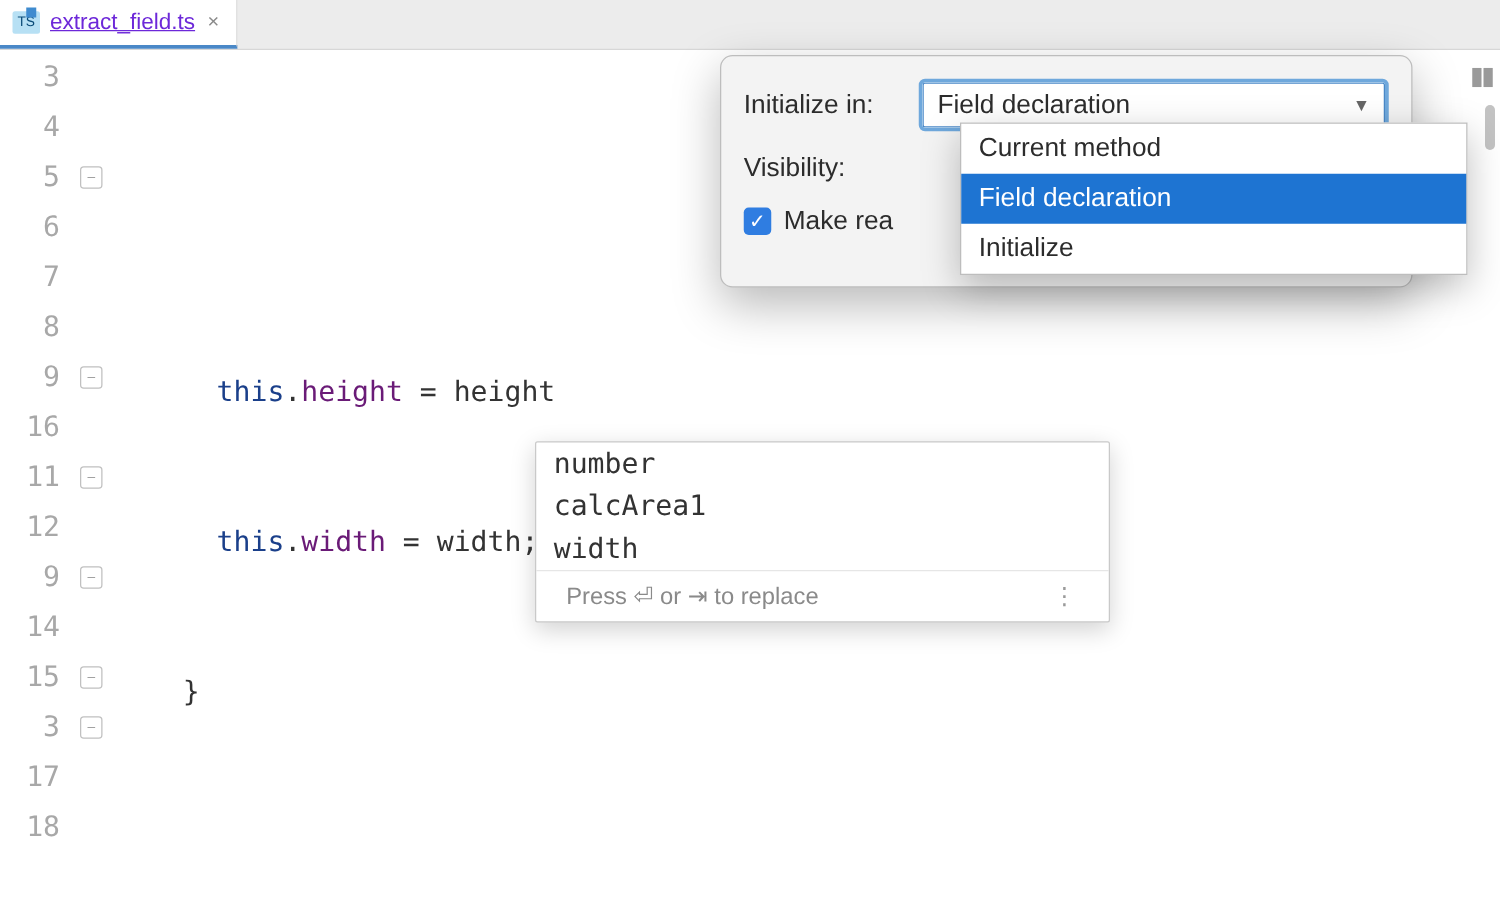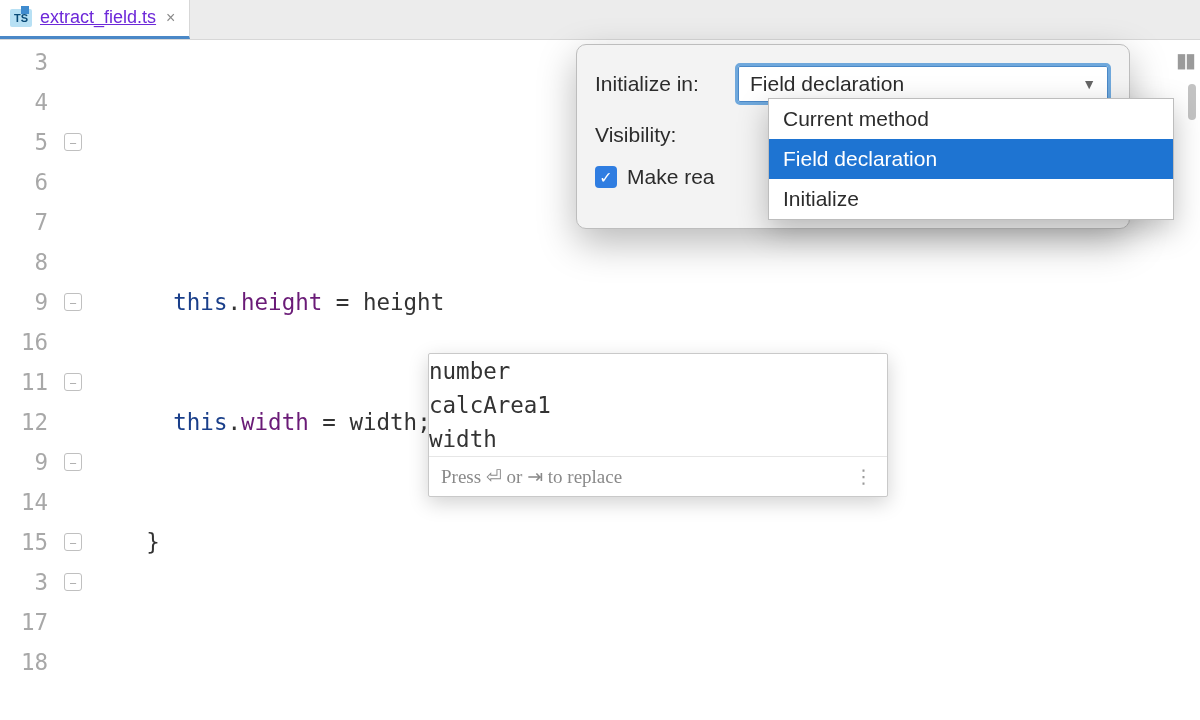--- a/index.html
+++ b/index.html
@@ -1,37 +1,37 @@
 <!DOCTYPE html>
 <html><head>
 <meta charset="utf-8">
 <style>
   * { box-sizing: border-box; margin: 0; padding: 0; }
   html, body { width: 1200px; height: 720px; overflow: hidden; font-family: "Segoe UI", "Helvetica Neue", Arial, sans-serif; background: #fff; }
   .tabbar { height: 40px; background: #ececec; display: flex; align-items: flex-end; border-bottom: 1px solid #d7d7d7; }
   .tab { height: 40px; background: #fff; border-right: 1px solid #d7d7d7; display: flex; align-items: center; padding: 0 12px 0 10px; gap: 8px; border-bottom: 3px solid #4a88c7; position: relative; }
-  .ts-badge { width: 22px; height: 18px; background: #b7e0f4; border-radius: 2px; color: #0a4b78; font-size: 11px; font-weight: 700; display:flex; align-items:center; justify-content:center; position:relative; }
+  .ts-badge { width: 22px; height: 18px; background: #b7e0f4; border-radius: 2px; color: #0a4b78; font-size: 11px; font-weight: 400; display:flex; align-items:center; justify-content:center; position:relative; }
   .ts-badge::after { content:""; position:absolute; top:-3px; left:11px; width:8px; height:8px; background:#3f8bcf; }
   .tab-name { font-size: 18px; color: #6d28d9; text-decoration: underline; }
   .tab-close { color:#8a8a8a; font-size:16px; padding:0 2px; }
   .editor { position: relative; display: flex; width: 100%; height: calc(100% - 40px); }
   .gutter { width: 58px; text-align: right; padding-right: 10px; color:#a8a8a8; font-family: "Menlo","Consolas",monospace; font-size: 22.5px; line-height: 40px; padding-top: 2px; user-select:none; background:#fff; border-right: 0; }
   .fold-col { width: 34px; position:relative; }
-  .code { position:relative; flex:1; font-family:"Menlo","Consolas",monospace; font-size:22.5px; line-height:40px; padding-top:2px; white-space: pre; color:#333; }
+  .code { position:relative; flex:1; font-family:"Menlo","Consolas",monospace; font-size:22.5px; line-height:40px; padding-top:14px; white-space: pre; color:#333; }
   .code-inner { position:relative; }
   .line { height:40px; }
   .hl-line { position:absolute; left:-92px; right:0; height:40px; background:#fffbe6; z-index:-1; }
   .kw2 { color:#1a3f8a; }
   .ident { color:#6a1b77; }
   .plain { color:#333; }
   .fold-handle { position:absolute; left:6px; width:18px; height:18px; border:1px solid #c0c0c0; border-radius:3px; background:#fff; display:flex; align-items:center; justify-content:center; color:#9a9a9a; font-size:11px; }
   
   .ac { position:absolute; left: 428px; top: 313px; width: 460px; background:#fff; border:1px solid #c9c9c9; box-shadow: 0 6px 20px rgba(0,0,0,.18); border-radius:2px; font-family:"Menlo","Consolas",monospace; }
-  .ac-item { padding:4px 0; font-size:22.5px; color:#333; }
-  .ac-foot { border-top:1px solid #e6e6e6; padding:8px 12px; font-family:Liberation Serif, serif; font-size:19px; color:#8a8a8a; display:flex; align-items:center; justify-content:space-between; }
+  .ac-item { padding:4px 14px; font-size:22.5px; color:#333; }
+  .ac-foot { border-top:1px solid #e6e6e6; padding:8px 24px; font-family:Liberation Sans, sans-serif; font-size:19px; color:#8a8a8a; display:flex; align-items:center; justify-content:space-between; }
   .ac-foot .dots { letter-spacing:2px; color:#9a9a9a; }
   
   .dlg { position:absolute; left:576px; top:4px; width:554px; background:#f3f3f3; border:1px solid #bdbdbd; border-radius:10px; box-shadow: 0 14px 38px rgba(0,0,0,.28); padding:18px 18px 10px 18px; font-size:21px; color:#2c2c2c; }
   .dlg-row { display:flex; align-items:center; margin-bottom:18px; gap:0; }
   .dlg-label { width:140px; }
   .combo { flex:1; height:42px; border:3px solid #6fa8dc; border-radius:5px; background:#fff; display:flex; align-items:center; padding:0 12px; justify-content:space-between; box-shadow: inset 0 0 0 1px #4a88c7; }
   .combo .caret { color:#666; font-size:14px; }
   .chk { width:22px; height:22px; background:#2f7de1; border-radius:4px; display:inline-flex; align-items:center; justify-content:center; color:#fff; font-size:16px; margin-right:10px; }
   .dlg-hint { text-align:right; color:#8a8a8a; font-size:19px; margin-top:6px; }
   .dd { position:absolute; left: 768px; top: 58px; width: 406px; background:#fff; border:1px solid #bdbdbd; box-shadow:0 10px 28px rgba(0,0,0,.25); font-size:21px; z-index:30; }

